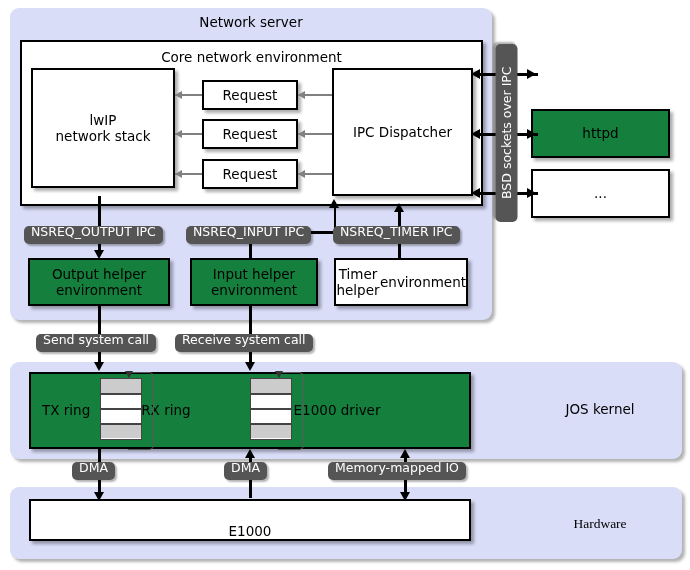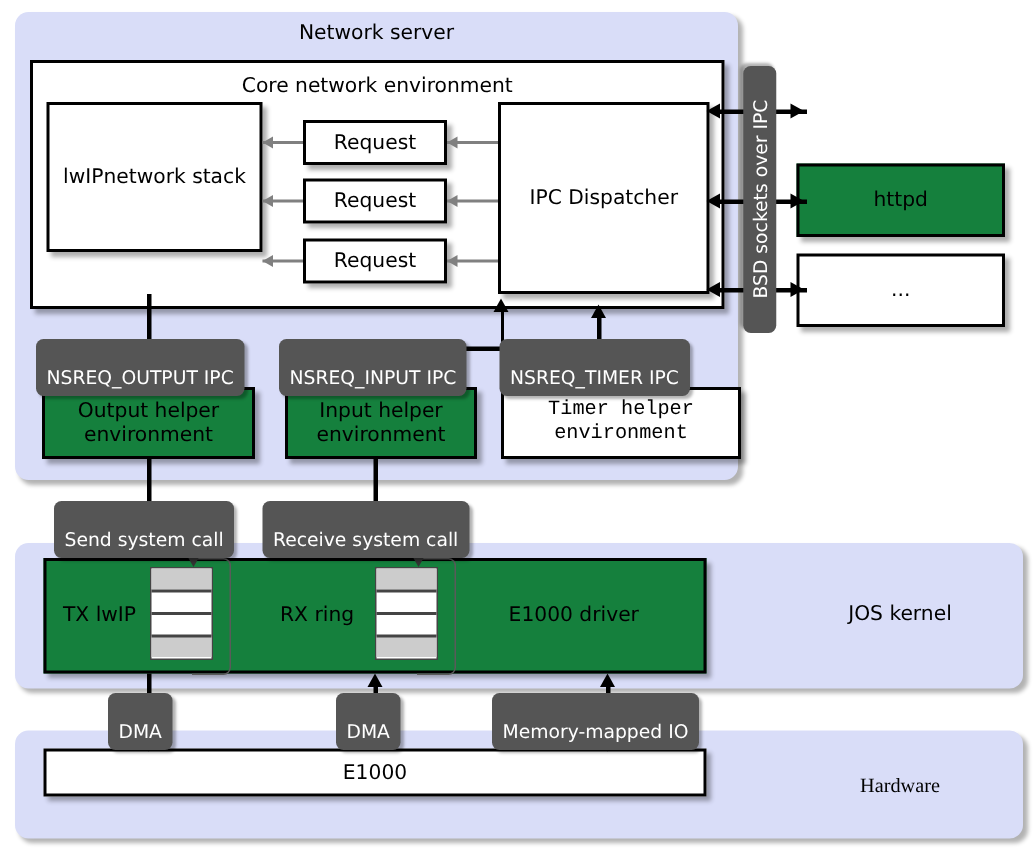--- a/index.html
+++ b/index.html
@@ -59,21 +59,21 @@
   }
 
   
   .pill{
     position:absolute;
     background:#555555;
     color:#ffffff;
     border-radius:5px;
     font-size:12.5px;
     line-height:1;
-    padding:20px 7px 5px 7px;
+    padding:0 7px 5px 7px;
     white-space:nowrap;
     box-shadow:2px 2px 2px rgba(0,0,0,0.30);
     box-sizing:border-box;
     z-index:40;
   }
   .pill.vert{
     writing-mode:vertical-rl;
     transform:rotate(180deg);
     padding:8px 5px 8px 4px;
     text-align:center;
@@ -121,21 +121,21 @@
 <div id="stage">
 
   <div class="panel" style="left:10px;top:8px;width:482px;height:312px;">
     <div class="panel-title" style="top:6px;">Network server</div>
   </div>
 
   <div class="box top-label" style="left:20px;top:40px;width:463px;height:166px;">
     <span>Core network environment</span>
   </div>
 
-  <div class="box" style="left:31px;top:68px;width:144px;height:100px;flex-direction:row;">
+  <div class="box" style="left:31px;top:68px;width:144px;height:120px;flex-direction:column;">
     <span>lwIP</span>
     <span>network stack</span>
   </div>
 
   <div class="box" style="left:202px;top:80px;width:96px;height:30px;">
     <span>Request</span>
   </div>
   <div class="box" style="left:202px;top:119px;width:96px;height:30px;">
     <span>Request</span>
   </div>
@@ -200,41 +200,41 @@
   <div class="pill" style="left:186px;top:226px;">NSREQ_INPUT IPC</div>
 
   <div class="box green" style="left:28px;top:258px;width:142px;height:48px;flex-direction:column;">
     <span>Output helper</span>
     <span>environment</span>
   </div>
   <div class="box green" style="left:190px;top:258px;width:128px;height:48px;flex-direction:column;">
     <span>Input helper</span>
     <span>environment</span>
   </div>
-  <div class="box" style="left:334px;top:258px;width:160px;height:48px;flex-direction:column;font-family:Liberation Mono, monospace;">
+  <div class="box" style="left:334px;top:258px;width:134px;height:48px;">
     <span>Timer helper</span>
     <span>environment</span>
   </div>
 
   <div class="ln" style="left:98px;top:306px;width:2.5px;height:61px;"></div>
   <div class="arw down" style="left:93.7px;top:362px;"></div>
 
   <div class="ln" style="left:249px;top:306px;width:2.5px;height:61px;"></div>
   <div class="arw down" style="left:244.7px;top:362px;"></div>
 
   <div class="pill" style="left:36px;top:334px;">Send system call</div>
   <div class="pill" style="left:175px;top:334px;">Receive system call</div>
 
   <div class="panel" style="left:10px;top:362px;width:672px;height:97px;">
     <div class="side-title" style="left:520px;top:39px;width:140px;">JOS kernel</div>
   </div>
 
   <div class="box green" style="left:29px;top:372px;width:442px;height:77px;justify-content:flex-start;">
-    <span style="margin-left:11px;">TX lwIP</span>
-    <span style="margin-left:96px;">RX ring</span>
+    <span style="margin-left:11px;">TX ring</span>
+    <span style="margin-left:51px;">RX ring</span>
     <span style="margin-left:103px;">E1000 driver</span>
   </div>
 
   <div class="ring" style="left:100px;top:372px;width:58px;height:78px;">
     <div class="loop"></div>
     <div class="loop-arrow"></div>
     <div class="stack">
       <div class="seg" style="top:0;height:14px;"></div>
       <div class="seg" style="top:45px;height:14px;"></div>
       <div class="seg" style="top:14px;height:1.5px;background:#444;"></div>
@@ -265,17 +265,17 @@
 
   <div class="ln" style="left:404px;top:453px;width:2.5px;height:44px;"></div>
   <div class="arw up" style="left:399.7px;top:449px;"></div>
   <div class="arw down" style="left:399.7px;top:492px;"></div>
   <div class="pill" style="left:328px;top:462px;">Memory-mapped IO</div>
 
   <div class="panel" style="left:10px;top:487px;width:672px;height:72px;">
     <div class="side-title" style="left:520px;top:29px;width:140px;font-family:Liberation Serif, serif;">Hardware</div>
   </div>
 
-  <div class="box" style="left:29px;top:499px;width:442px;height:32px;">
+  <div class="box" style="left:29px;top:499px;width:442px;height:42px;align-items:flex-end;">
     <span>E1000</span>
   </div>
 
 </div>
 
 </body></html>

